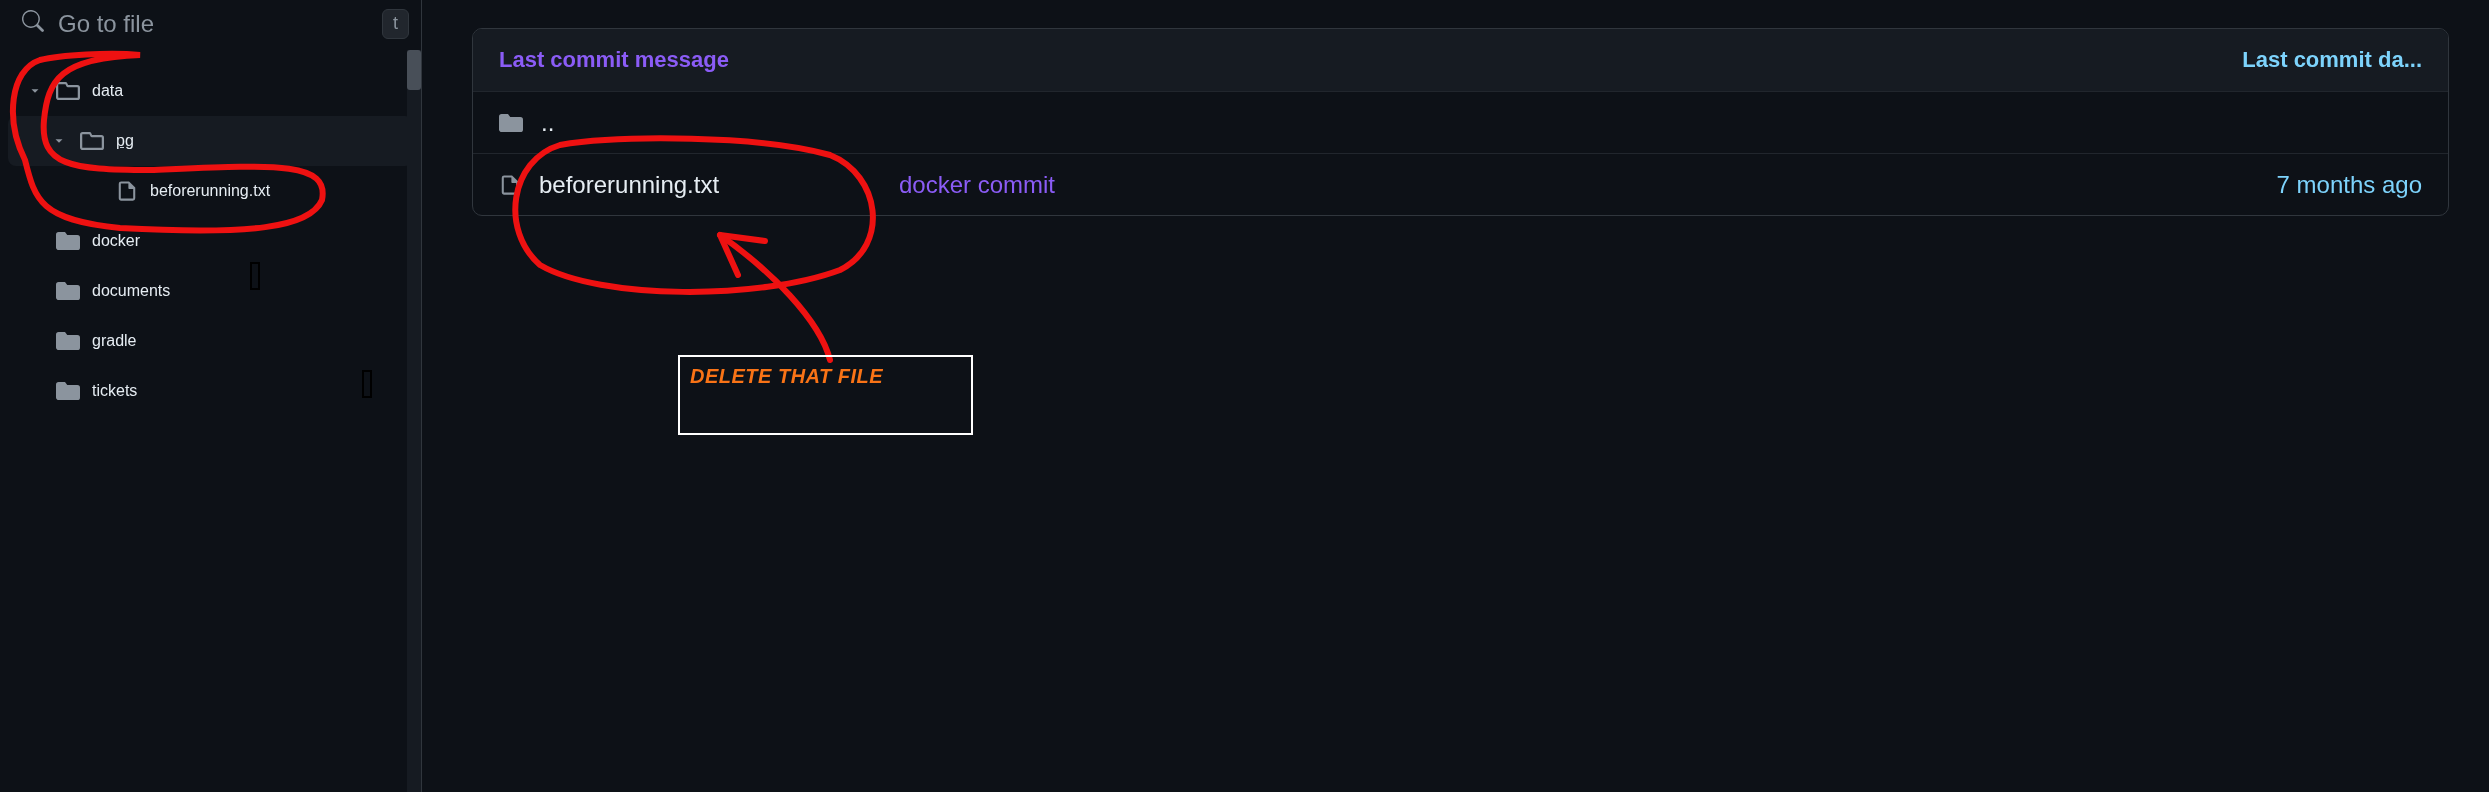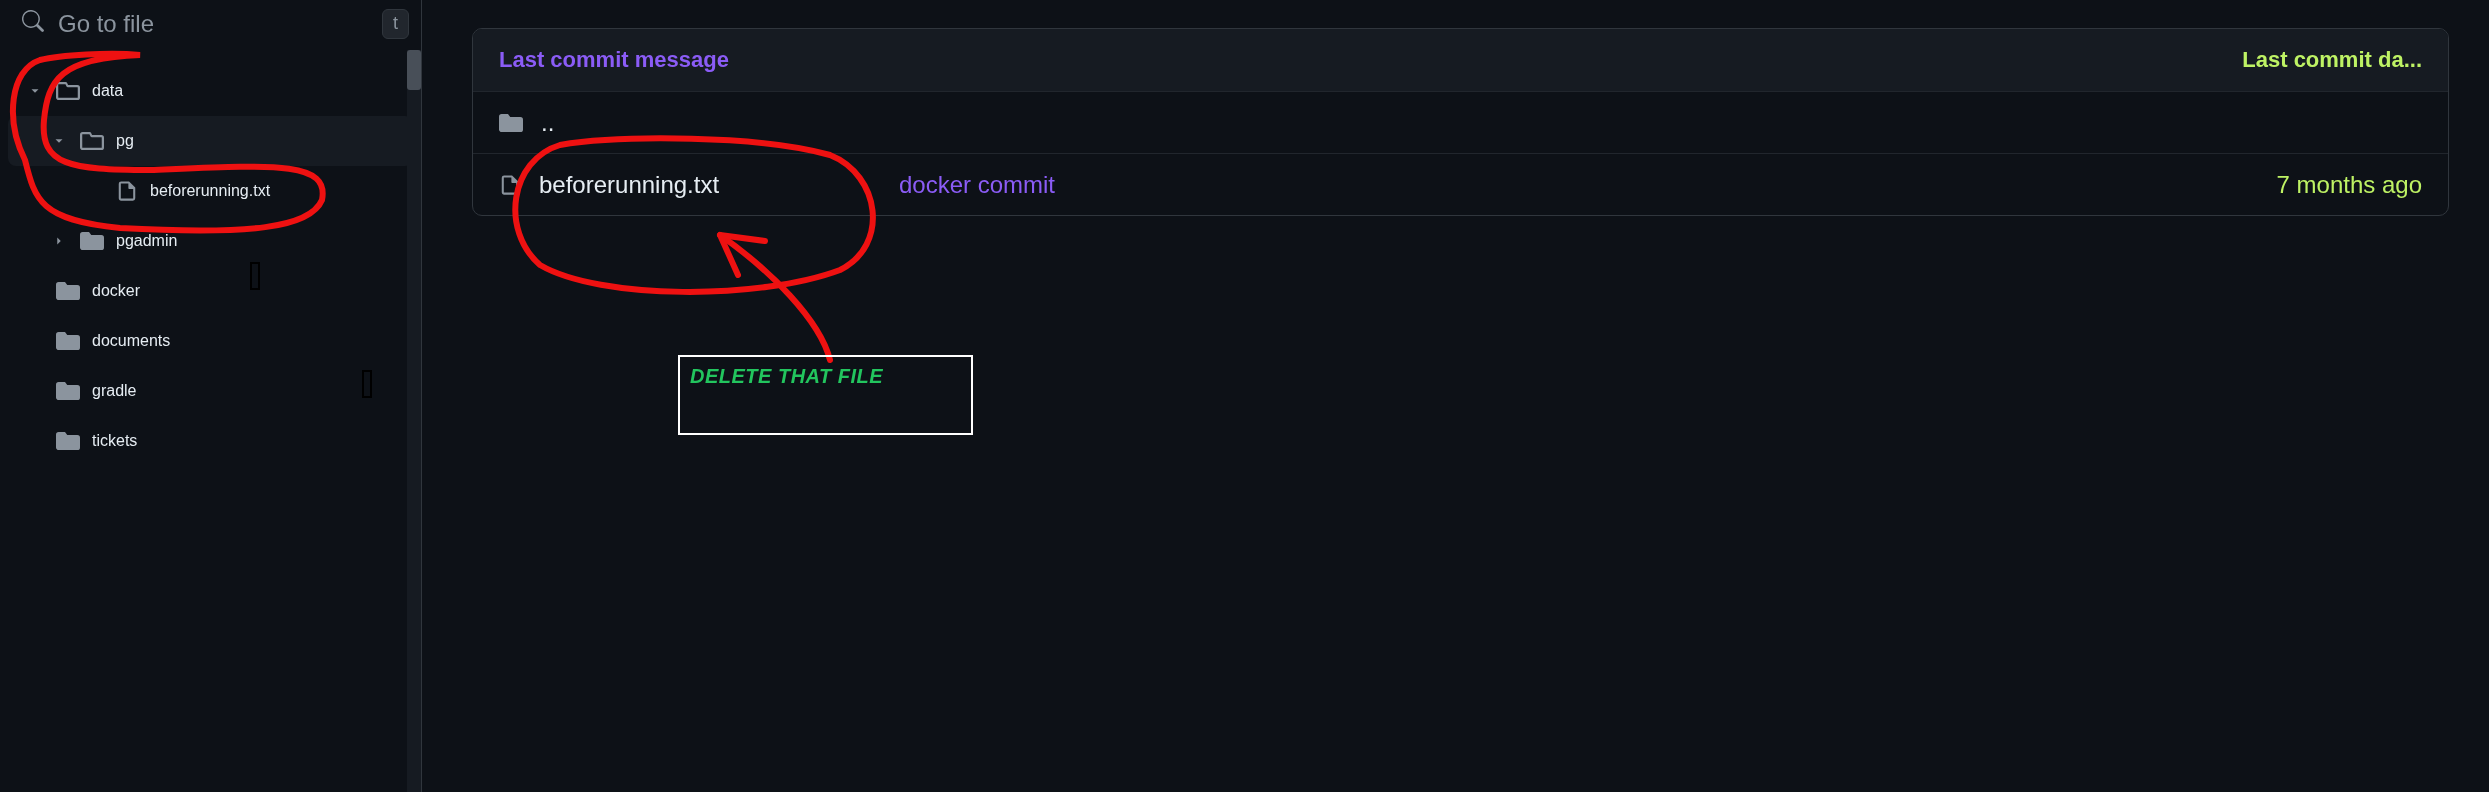--- a/index.html
+++ b/index.html
@@ -75,21 +75,21 @@
   .tree-item.selected { background: #161b22; }
   .tree-item .chev {
     width: 18px;
     text-align: center;
     color: #8b949e;
     flex-shrink: 0;
   }
   .tree-item .chev.none { visibility: hidden; }
   .tree-item .ico { color: #8b949e; flex-shrink: 0; display:flex; align-items:center; }
   .tree-item .lbl { font-size: 16px; color: #e6edf3; }
-  .indent-1 { padding-left: 42px; }
+  .indent-1 { padding-left: 42px; text-decoration: underline; }
   .indent-2 { padding-left: 78px; }
   .scroll-track {
     position: absolute;
     right: 0;
     top: 50px;
     bottom: 0;
     width: 14px;
     background: #161b22;
   }
   .scroll-thumb {
@@ -125,40 +125,40 @@
   .ft-row {
     display: flex;
     align-items: center;
     height: 62px;
     padding: 0 26px;
     border-top: 1px solid #21262d;
     font-size: 24px;
   }
   .col-name { flex: 0 0 400px; display:flex; align-items:center; gap:18px; }
   .col-msg  { flex: 1; color: #8b5cf6; }
-  .col-date { flex: 0 0 260px; text-align: right; color: #bef264; }
+  .col-date { flex: 0 0 260px; text-align: right; color: #7dd3fc; }
   .ft-row .fname { color: #e6edf3; }
   .ft-row .ico { color: #8b949e; display:flex; align-items:center; }
   
   .anno {
     position: absolute;
     inset: 0;
     pointer-events: none;
     z-index: 50;
   }
   .anno svg { width: 100%; height: 100%; }
   .anno-box {
     position: absolute;
     left: 678px;
     top: 355px;
     width: 295px;
     height: 80px;
     border: 2px solid #fff;
     background: rgba(0,0,0,0.0);
-    color: #22c55e;
+    color: #f97316;
     font-weight: 800;
     font-size: 20px;
     padding: 8px 10px;
     font-style: italic;
     letter-spacing: 0.5px;
   }
   
   .caret {
     position:absolute;
     width:10px;
@@ -207,31 +207,20 @@
           <span class="lbl">pg</span>
         </div>
         <div class="tree-item indent-2">
           <span class="chev none"></span>
           <span class="ico">
             <svg width="22" height="22" viewBox="0 0 16 16" fill="currentColor">
               <path d="M3.75 1A1.75 1.75 0 0 0 2 2.75v10.5C2 14.216 2.784 15 3.75 15h8.5A1.75 1.75 0 0 0 14 13.25V5.5L9.5 1H3.75zM3.5 2.75c0-.138.112-.25.25-.25H9v3.25c0 .414.336.75.75.75H12.5v6.75a.25.25 0 0 1-.25.25h-8.5a.25.25 0 0 1-.25-.25V2.75z"></path>
             </svg>
           </span>
           <span class="lbl">beforerunning.txt</span>
-        </div>
-        <div class="tree-item indent-1">
-          <span class="chev"><svg width="14" height="14" viewBox="0 0 16 16" fill="currentColor">
-              <path d="M6 4l4 4-4 4z"></path>
-            </svg></span>
-          <span class="ico">
-            <svg width="24" height="24" viewBox="0 0 16 16" fill="currentColor">
-              <path d="M1.75 2A1.75 1.75 0 0 0 0 3.75v8.5C0 13.216.784 14 1.75 14h12.5A1.75 1.75 0 0 0 16 12.25V5.75A1.75 1.75 0 0 0 14.25 4H7.5L6 2H1.75z"></path>
-            </svg>
-          </span>
-          <span class="lbl">pgadmin</span>
         </div>
         <div class="tree-item indent-0">
           <span class="chev none"></span>
           <span class="ico">
             <svg width="24" height="24" viewBox="0 0 16 16" fill="currentColor">
               <path d="M1.75 2A1.75 1.75 0 0 0 0 3.75v8.5C0 13.216.784 14 1.75 14h12.5A1.75 1.75 0 0 0 16 12.25V5.75A1.75 1.75 0 0 0 14.25 4H7.5L6 2H1.75z"></path>
             </svg>
           </span>
           <span class="lbl">docker</span>
         </div>

